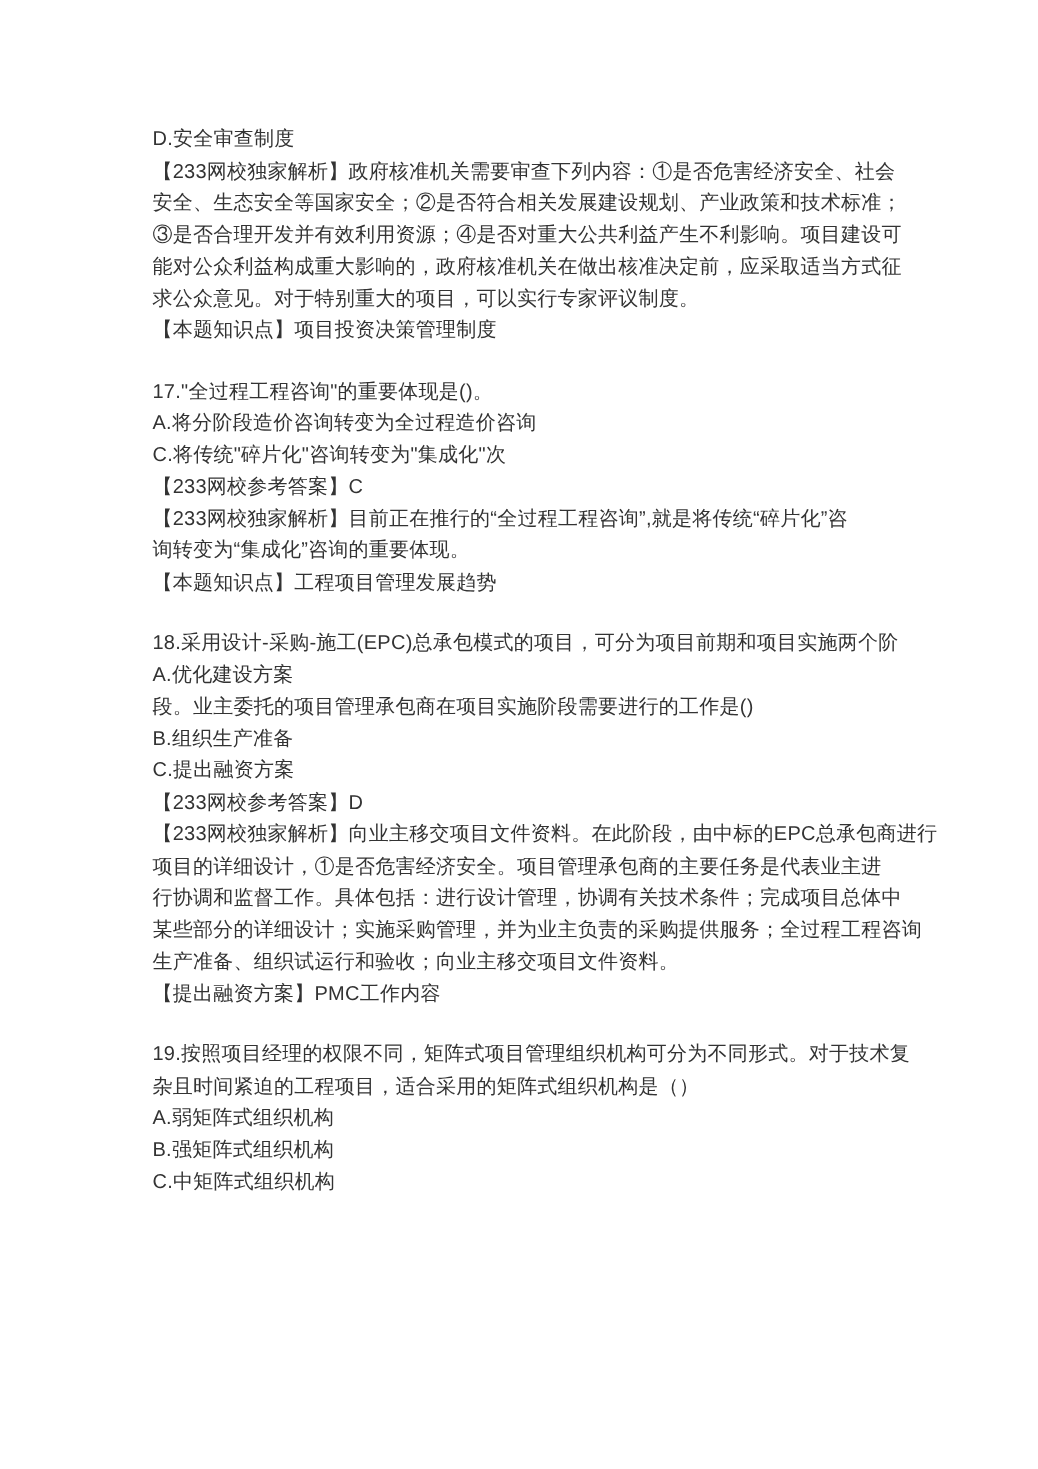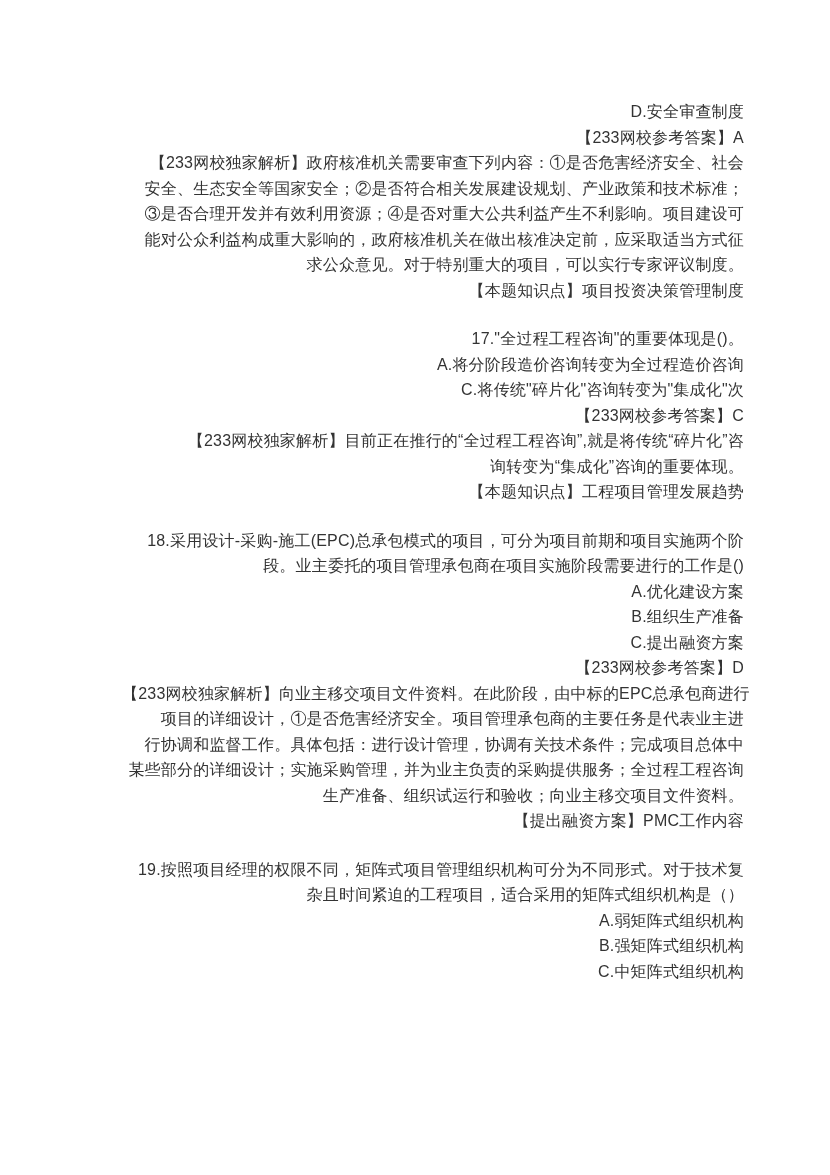--- a/index.html
+++ b/index.html
@@ -12,49 +12,48 @@
   }
   .page {
     box-sizing: border-box;
     width: 830px;
     padding: 99px 86px 0 122px;
     font-size: 16px;
     line-height: 25.5px;
     letter-spacing: 0.2px;
   }
   .block { margin: 0 0 23px 0; }
-  .line { white-space: nowrap; text-align: right; }
+  .line { white-space: nowrap; }
 </style>
 </head>
 <body>
 
 <div class="page" style="background: rgb(255, 255, 255); color: rgb(51, 51, 51);">
     <div class="block">
       <div class="line">D.安全审查制度</div>
-      <div class="line">【233网校参考答案】A</div>
       <div class="line">【233网校独家解析】政府核准机关需要审查下列内容：①是否危害经济安全、社会</div>
       <div class="line">安全、生态安全等国家安全；②是否符合相关发展建设规划、产业政策和技术标准；</div>
       <div class="line">③是否合理开发并有效利用资源；④是否对重大公共利益产生不利影响。项目建设可</div>
       <div class="line">能对公众利益构成重大影响的，政府核准机关在做出核准决定前，应采取适当方式征</div>
       <div class="line">求公众意见。对于特别重大的项目，可以实行专家评议制度。</div>
       <div class="line">【本题知识点】项目投资决策管理制度</div>
     </div>
     <div class="block">
       <div class="line">17."全过程工程咨询"的重要体现是()。</div>
       <div class="line">A.将分阶段造价咨询转变为全过程造价咨询</div>
       <div class="line">C.将传统"碎片化"咨询转变为"集成化"次</div>
       <div class="line">【233网校参考答案】C</div>
       <div class="line">【233网校独家解析】目前正在推行的“全过程工程咨询”,就是将传统“碎片化”咨</div>
       <div class="line">询转变为“集成化”咨询的重要体现。</div>
       <div class="line">【本题知识点】工程项目管理发展趋势</div>
     </div>
     <div class="block">
       <div class="line">18.采用设计-采购-施工(EPC)总承包模式的项目，可分为项目前期和项目实施两个阶</div>
+      <div class="line">A.优化建设方案</div>
       <div class="line">段。业主委托的项目管理承包商在项目实施阶段需要进行的工作是()</div>
-      <div class="line">A.优化建设方案</div>
       <div class="line">B.组织生产准备</div>
       <div class="line">C.提出融资方案</div>
       <div class="line">【233网校参考答案】D</div>
       <div class="line">【233网校独家解析】向业主移交项目文件资料。在此阶段，由中标的EPC总承包商进行</div>
       <div class="line">项目的详细设计，①是否危害经济安全。项目管理承包商的主要任务是代表业主进</div>
       <div class="line">行协调和监督工作。具体包括：进行设计管理，协调有关技术条件；完成项目总体中</div>
       <div class="line">某些部分的详细设计；实施采购管理，并为业主负责的采购提供服务；全过程工程咨询</div>
       <div class="line">生产准备、组织试运行和验收；向业主移交项目文件资料。</div>
       <div class="line">【提出融资方案】PMC工作内容</div>
     </div>

